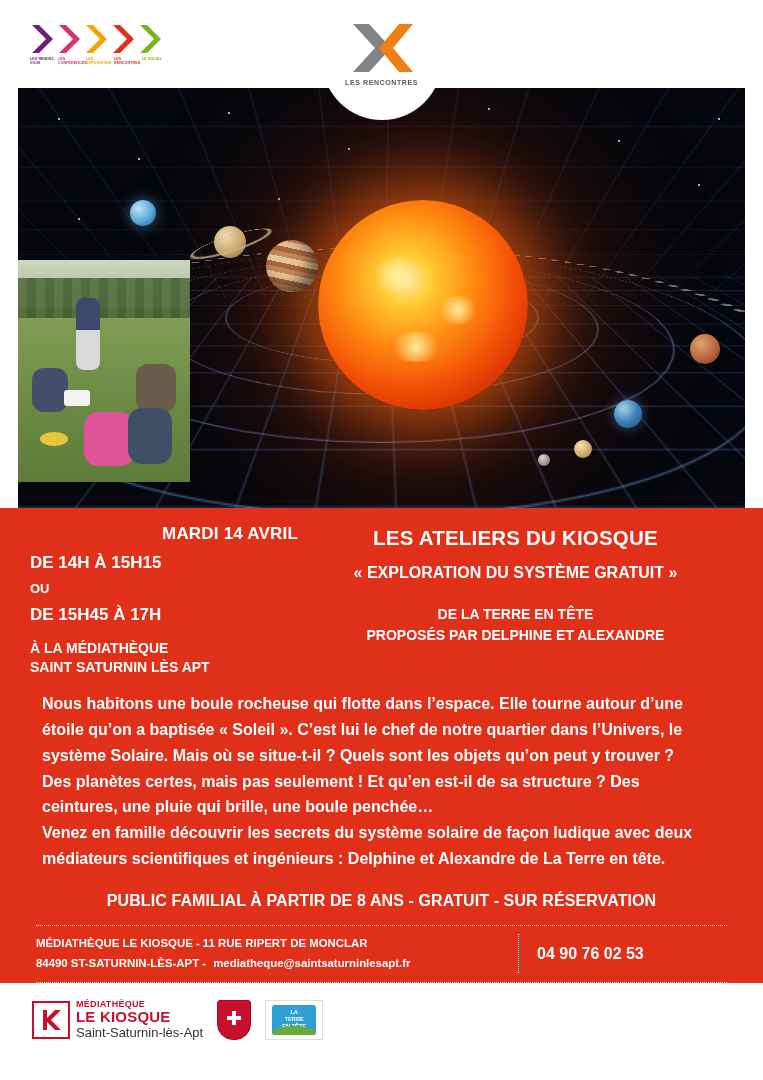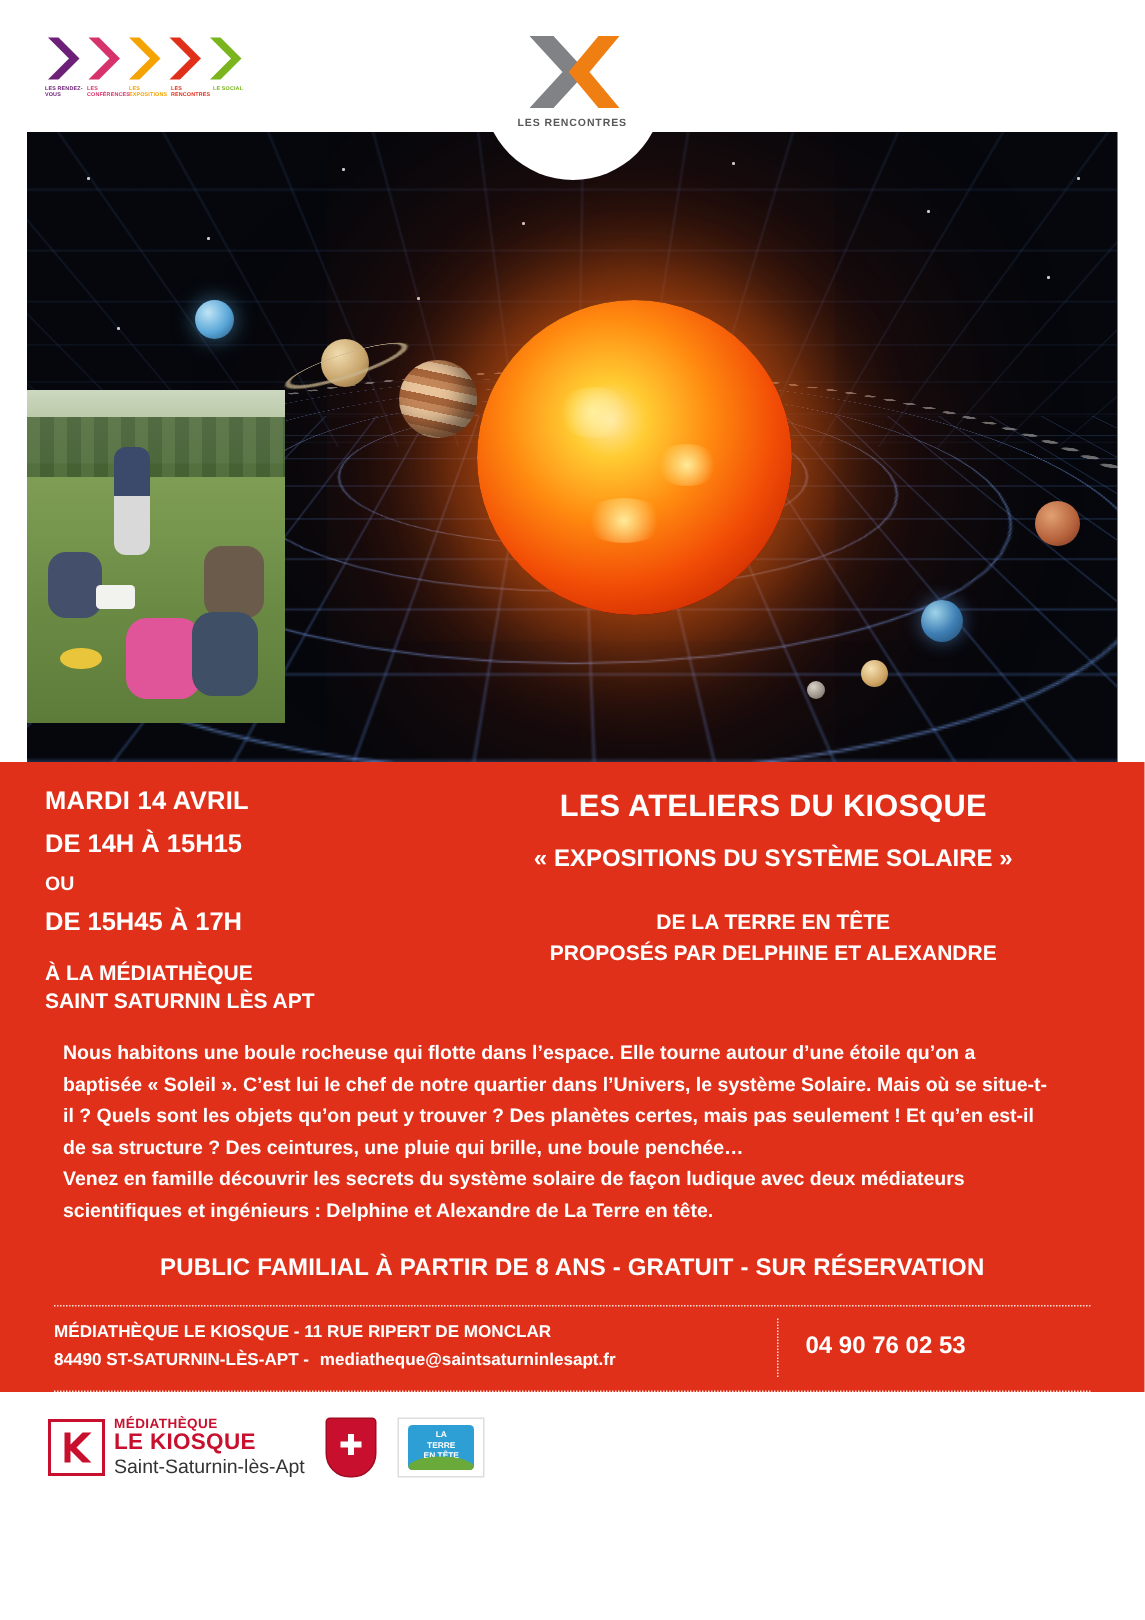--- a/index.html
+++ b/index.html
@@ -150,32 +150,32 @@
   .red {
     background: #e0301a;
     color: #ffffff;
     padding: 14px 0 0 0;
     position: relative;
   }
   .top-cols { display: flex; padding: 0 30px; }
   .col-left { width: 268px; padding-top: 2px; }
   .col-right { flex: 1; text-align: center; padding-top: 4px; }
 
-  .dateline { font-weight: bold; font-size: 17px; letter-spacing: .2px; }
+  .dateline { font-weight: bold; font-size: 17px; letter-spacing: .2px; text-align: right; }
   .hourline { font-weight: bold; font-size: 17px; margin-top: 9px; }
   .ouline { font-weight: bold; font-size: 13px; margin-top: 8px; }
   .place { font-weight: bold; font-size: 14px; margin-top: 14px; line-height: 1.35; }
 
   .title-main { font-weight: bold; font-size: 20.5px; letter-spacing: .2px; }
   .title-sub { font-weight: bold; font-size: 16px; margin-top: 14px; }
   .proposed { font-weight: bold; font-size: 14px; margin-top: 22px; line-height: 1.5; }
 
   .body-text {
     padding: 14px 64px 0 42px;
-    font-size: 13px;
+    font-size: 16px;
     font-weight: bold;
     line-height: 1.62;
   }
   .body-text p + p { margin-top: 0; }
 
   .public-line {
     text-align: center;
     font-weight: bold;
     font-size: 16px;
     margin-top: 20px;
@@ -380,21 +380,21 @@
       <div class="ouline">OU</div>
       <div class="hourline">DE 15H45 À 17H</div>
       <div class="place">
         <div>À LA MÉDIATHÈQUE</div>
         <div>SAINT SATURNIN LÈS APT</div>
       </div>
     </div>
 
     <div class="col-right">
       <div class="title-main">LES ATELIERS DU KIOSQUE</div>
-      <div class="title-sub">« EXPOSITIONS DU SYSTÈME SOLAIRE »</div>
+      <div class="title-sub">« EXPLORATION DU SYSTÈME GRATUIT »</div>
       <div class="proposed">
         <div>DE LA TERRE EN TÊTE</div>
         <div>PROPOSÉS PAR DELPHINE ET ALEXANDRE</div>
       </div>
     </div>
   </div>
 
   <div class="body-text">
     <p>Nous habitons une boule rocheuse qui flotte dans l’espace. Elle tourne autour d’une étoile qu’on a baptisée « Soleil ». C’est lui le chef de notre quartier dans l’Univers, le système Solaire. Mais où se situe-t-il ? Quels sont les objets qu’on peut y trouver ? Des planètes certes, mais pas seulement ! Et qu’en est-il de sa structure ? Des ceintures, une pluie qui brille, une boule penchée…</p>
     <p>Venez en famille découvrir les secrets du système solaire de façon ludique avec deux médiateurs scientifiques et ingénieurs : Delphine et Alexandre de La Terre en tête.</p>

